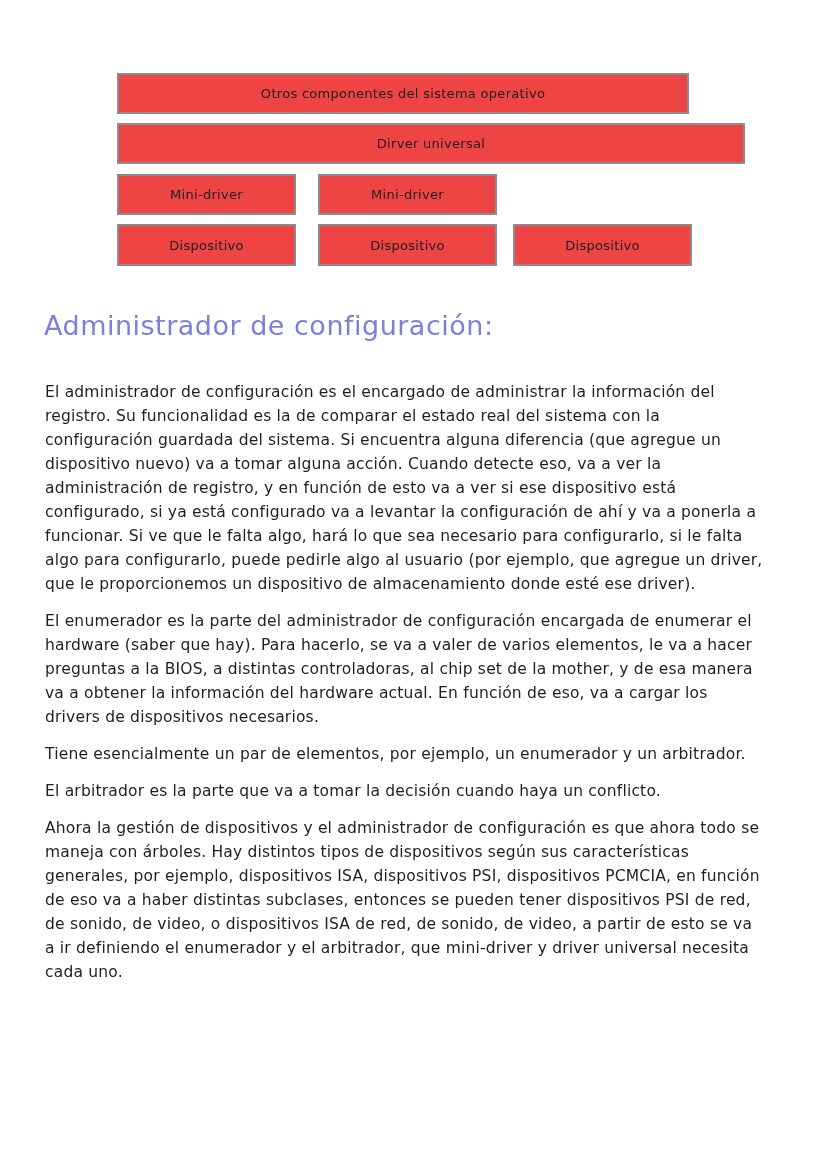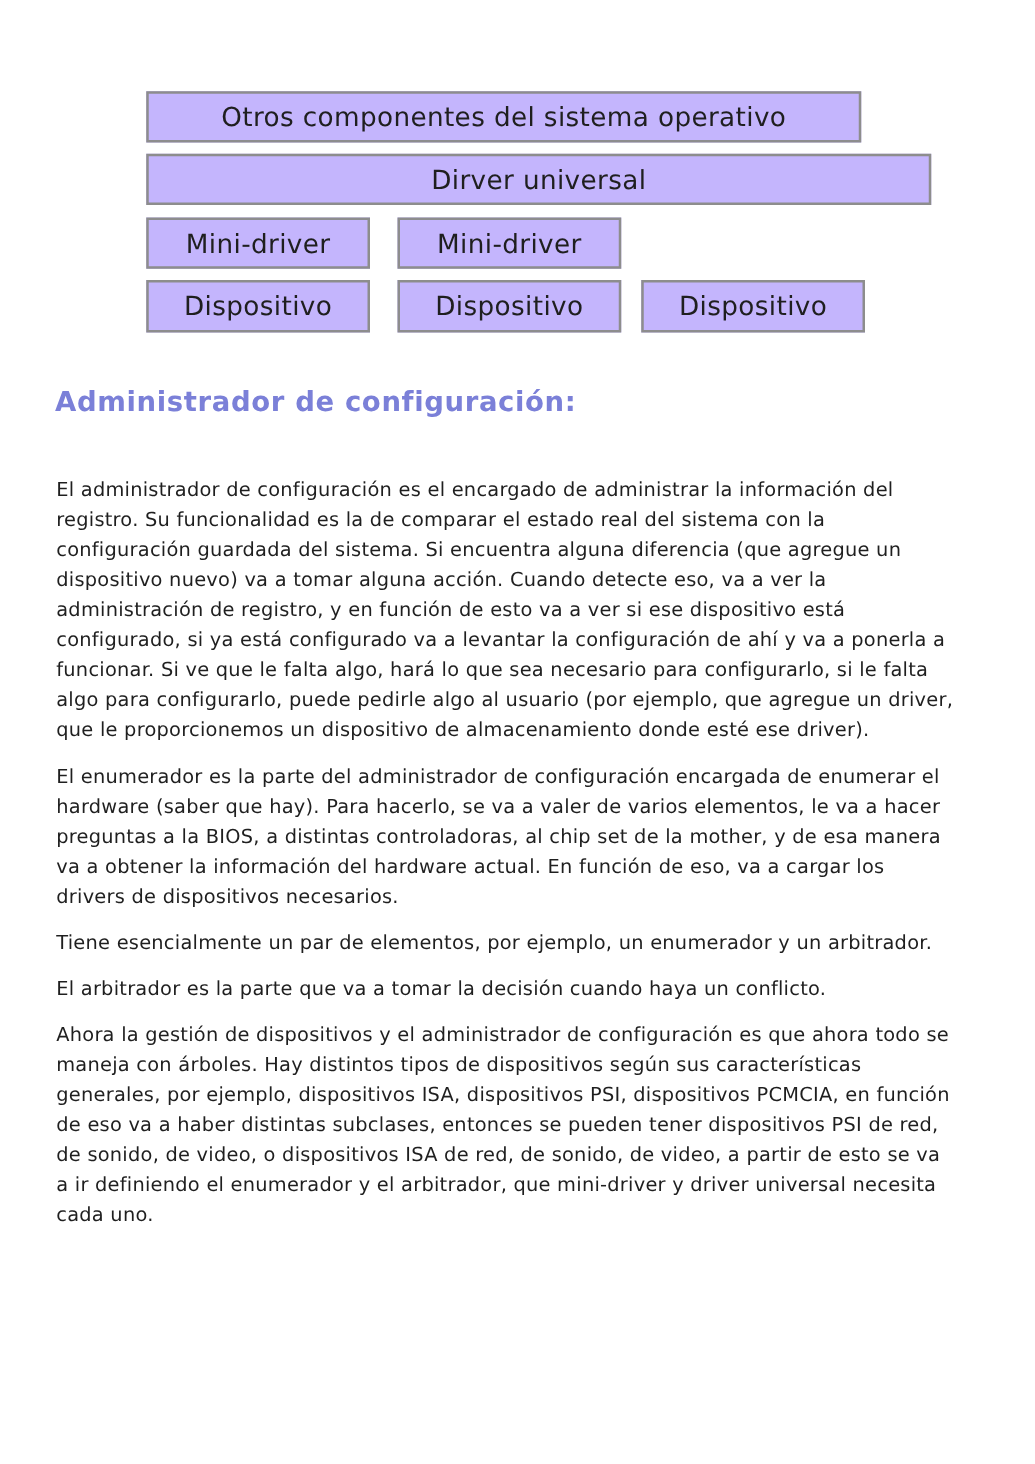--- a/index.html
+++ b/index.html
@@ -12,44 +12,44 @@
     height: 1171px;
     margin: 0 auto;
     background: #ffffff;
     overflow: hidden;
   }
 
   
   .diagram-box {
     position: absolute;
     border: 2px solid #8d8d8d;
-    background: #c4b5fd;
+    background: #ef4444;
     display: flex;
     align-items: center;
     justify-content: center;
-    font-size: 21px;
+    font-size: 13px;
     color: #1f1f1f;
     letter-spacing: 0.3px;
     white-space: nowrap;
   }
   .box-otros   { left: 117px; top:  73px; width: 572px; height: 41px; }
   .box-driver  { left: 117px; top: 123px; width: 628px; height: 41px; }
   .box-mini-1  { left: 117px; top: 174px; width: 179px; height: 41px; }
   .box-mini-2  { left: 318px; top: 174px; width: 179px; height: 41px; }
   .box-disp-1  { left: 117px; top: 224px; width: 179px; height: 42px; }
   .box-disp-2  { left: 318px; top: 224px; width: 179px; height: 42px; }
   .box-disp-3  { left: 513px; top: 224px; width: 179px; height: 42px; }
 
   
   .section-heading {
     position: absolute;
     left: 44px;
     top: 310px;
-    font-size: 22px;
-    font-weight: bold;
+    font-size: 27px;
+    font-weight: normal;
     letter-spacing: 0.5px;
     color: #7b80d8;
   }
 
   
   .body-text {
     position: absolute;
     left: 45px;
     top: 380px;
     width: 718px;

